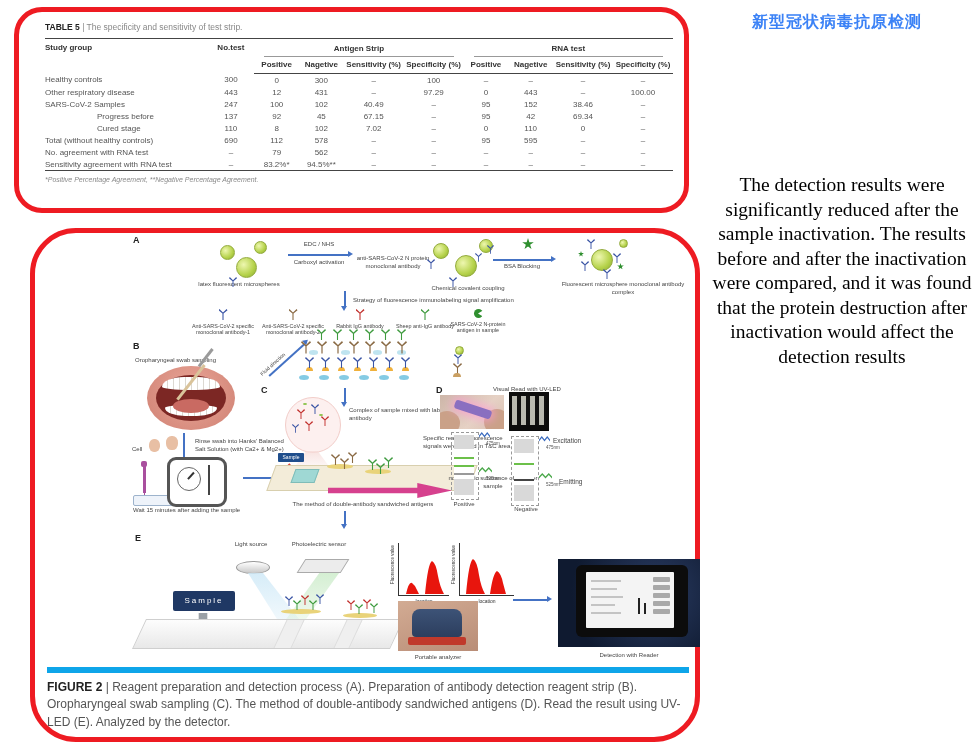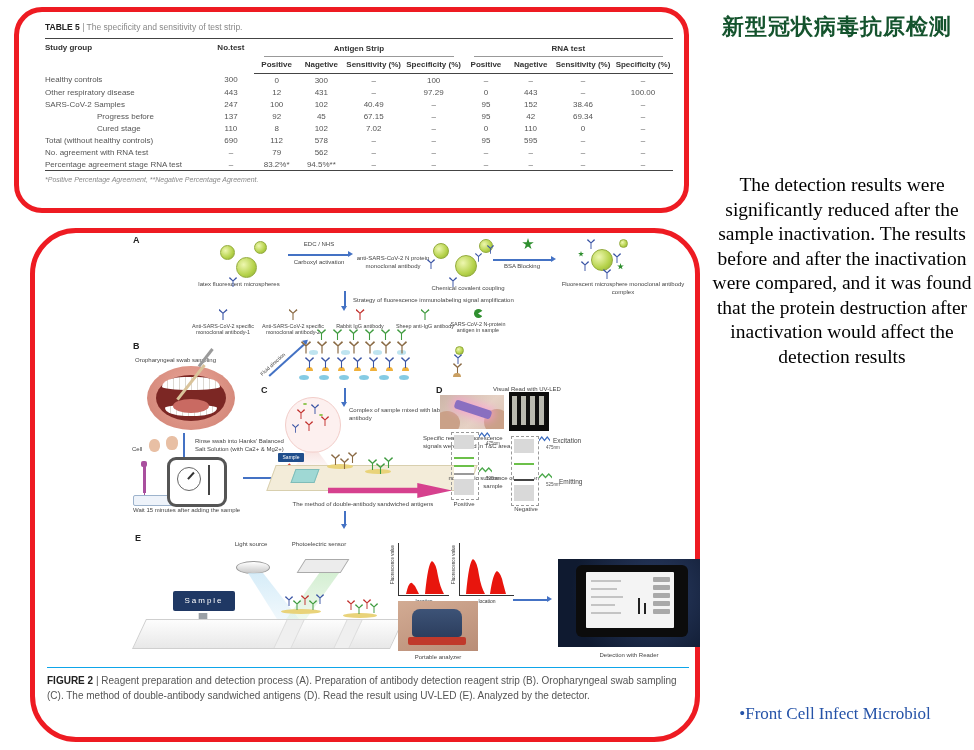--- a/index.html
+++ b/index.html
@@ -20,21 +20,21 @@
   tr.hrow1 th{border-top:1.6px solid #444;padding-top:4px;}
   th.left{text-align:left;}
   .grp{margin:0 10px;padding:1px 0 3px;border-bottom:1px solid #999;text-align:center;font-weight:bold;}
   tr.hrow2 th{padding:3px 0 4px;border-bottom:1.4px solid #444;font-weight:bold;text-align:center;}
   tbody td{height:12px;text-align:center;padding:0;}
   tbody td.rowlabel{text-align:left;}
   tbody td.indent{padding-left:52px;}
   tbody tr:last-child td{border-bottom:1.4px solid #444;}
   .tfoot{font-size:7px;font-style:italic;color:#888;margin-top:5px;}
   
-  #cn-title{left:704px;top:12px;width:266px;text-align:center;font-size:22px;font-weight:bold;color:#14532d;letter-spacing:1px;}
+  #cn-title{left:704px;top:12px;width:266px;text-align:center;font-size:16px;font-weight:bold;color:#3b82f6;letter-spacing:1px;}
   #para{left:712px;top:173px;width:260px;font-family:"Liberation Serif",serif;font-size:19.5px;line-height:1.26;color:#000;}
   #cite{left:700px;top:703px;width:270px;font-family:"Liberation Serif",serif;font-size:17px;line-height:1.32;color:#2553a8;}
   
   #fig{position:absolute;inset:0;font-size:6px;color:#444;}
   .seclab{position:absolute;font-weight:bold;font-size:9px;color:#222;}
   .t{position:absolute;line-height:1.25;}
   .tc{text-align:center;}
   
   .arr-r{position:absolute;height:1.5px;background:#4472c4;}
   .arr-r:after{content:"";position:absolute;right:-5px;top:-2.8px;border-left:5px solid #4472c4;border-top:3.5px solid transparent;border-bottom:3.5px solid transparent;}
@@ -104,21 +104,21 @@
   .xlab{position:absolute;font-size:5px;color:#333;text-align:center;}
   .pphoto{position:absolute;background:linear-gradient(160deg,#d2ab93,#b98d77);overflow:hidden;}
   .pdev{position:absolute;background:linear-gradient(#3d5377,#2c3e5e);border-radius:8px 8px 4px 4px;}
   .pred{position:absolute;background:#c0392b;border-radius:2px;}
   .tphoto{position:absolute;background:radial-gradient(circle at 68% 38%,#2a3c63,#0f1a30 75%);overflow:hidden;}
   .tab{position:absolute;background:#0c0c0c;border-radius:6px;}
   .tscreen{position:absolute;background:#f4f4f4;border-radius:1px;}
   .tbtn{position:absolute;background:#a9a9a9;border-radius:1px;width:17px;height:4.5px;}
   .tline{position:absolute;background:#c4c4c4;height:2px;}
   .spike{position:absolute;background:#222;width:1.5px;}
-  .figcap{position:absolute;left:12px;top:434px;width:642px;border-top:1px solid #0ea5e9;padding-top:6px;font-size:10px;color:#555;line-height:1.45;}
+  .figcap{position:absolute;left:12px;top:434px;width:642px;border-top:6px solid #0ea5e9;padding-top:6px;font-size:12px;color:#555;line-height:1.45;}
   .figcap b{color:#222;}
   .legend-item{position:absolute;width:72px;text-align:center;}
   .legend-item .lbl{margin-top:2px;font-size:5.4px;line-height:1.2;color:#444;}
   .fluidtxt{position:absolute;transform:rotate(-42deg);font-size:5px;color:#444;}
 </style>
 </head>
 <body>
 
 <div class="redbox" id="box-table">
   <div class="tablewrap">
@@ -237,21 +237,21 @@
             <td>79</td>
             <td>562</td>
             <td>–</td>
             <td>–</td>
             <td>–</td>
             <td>–</td>
             <td>–</td>
             <td>–</td>
           </tr>
           <tr>
-            <td class="rowlabel">Percentage agreement stage RNA test</td>
+            <td class="rowlabel">Sensitivity agreement with RNA test</td>
             <td>–</td>
             <td>83.2%*</td>
             <td>94.5%**</td>
             <td>–</td>
             <td>–</td>
             <td>–</td>
             <td>–</td>
             <td>–</td>
             <td>–</td>
           </tr>
@@ -502,14 +502,13 @@
       <span class="y" style="left: 312px; top: 367px; width: 8px; height: 10px; background: rgb(194, 49, 46);"></span>
       <span class="y" style="left: 320px; top: 371px; width: 8px; height: 10px; background: rgb(63, 155, 63);"></span>
       <span class="y" style="left: 328px; top: 366px; width: 8px; height: 10px; background: rgb(194, 49, 46);"></span>
       <span class="y" style="left: 335px; top: 370px; width: 8px; height: 10px; background: rgb(63, 155, 63);"></span>
     </div>
 </div>
 
 <div class="abs" id="cn-title">新型冠状病毒抗原检测</div>
 <div class="abs" id="para">The detection results were significantly reduced after the sample inactivation. The results before and after the inactivation were compared, and it was found that the protein destruction after inactivation would affect the detection results</div>
 <div class="abs" id="cite">
-  <div>•Front Cell Infect Microbiol</div>
 </div>
 
 </body></html>

